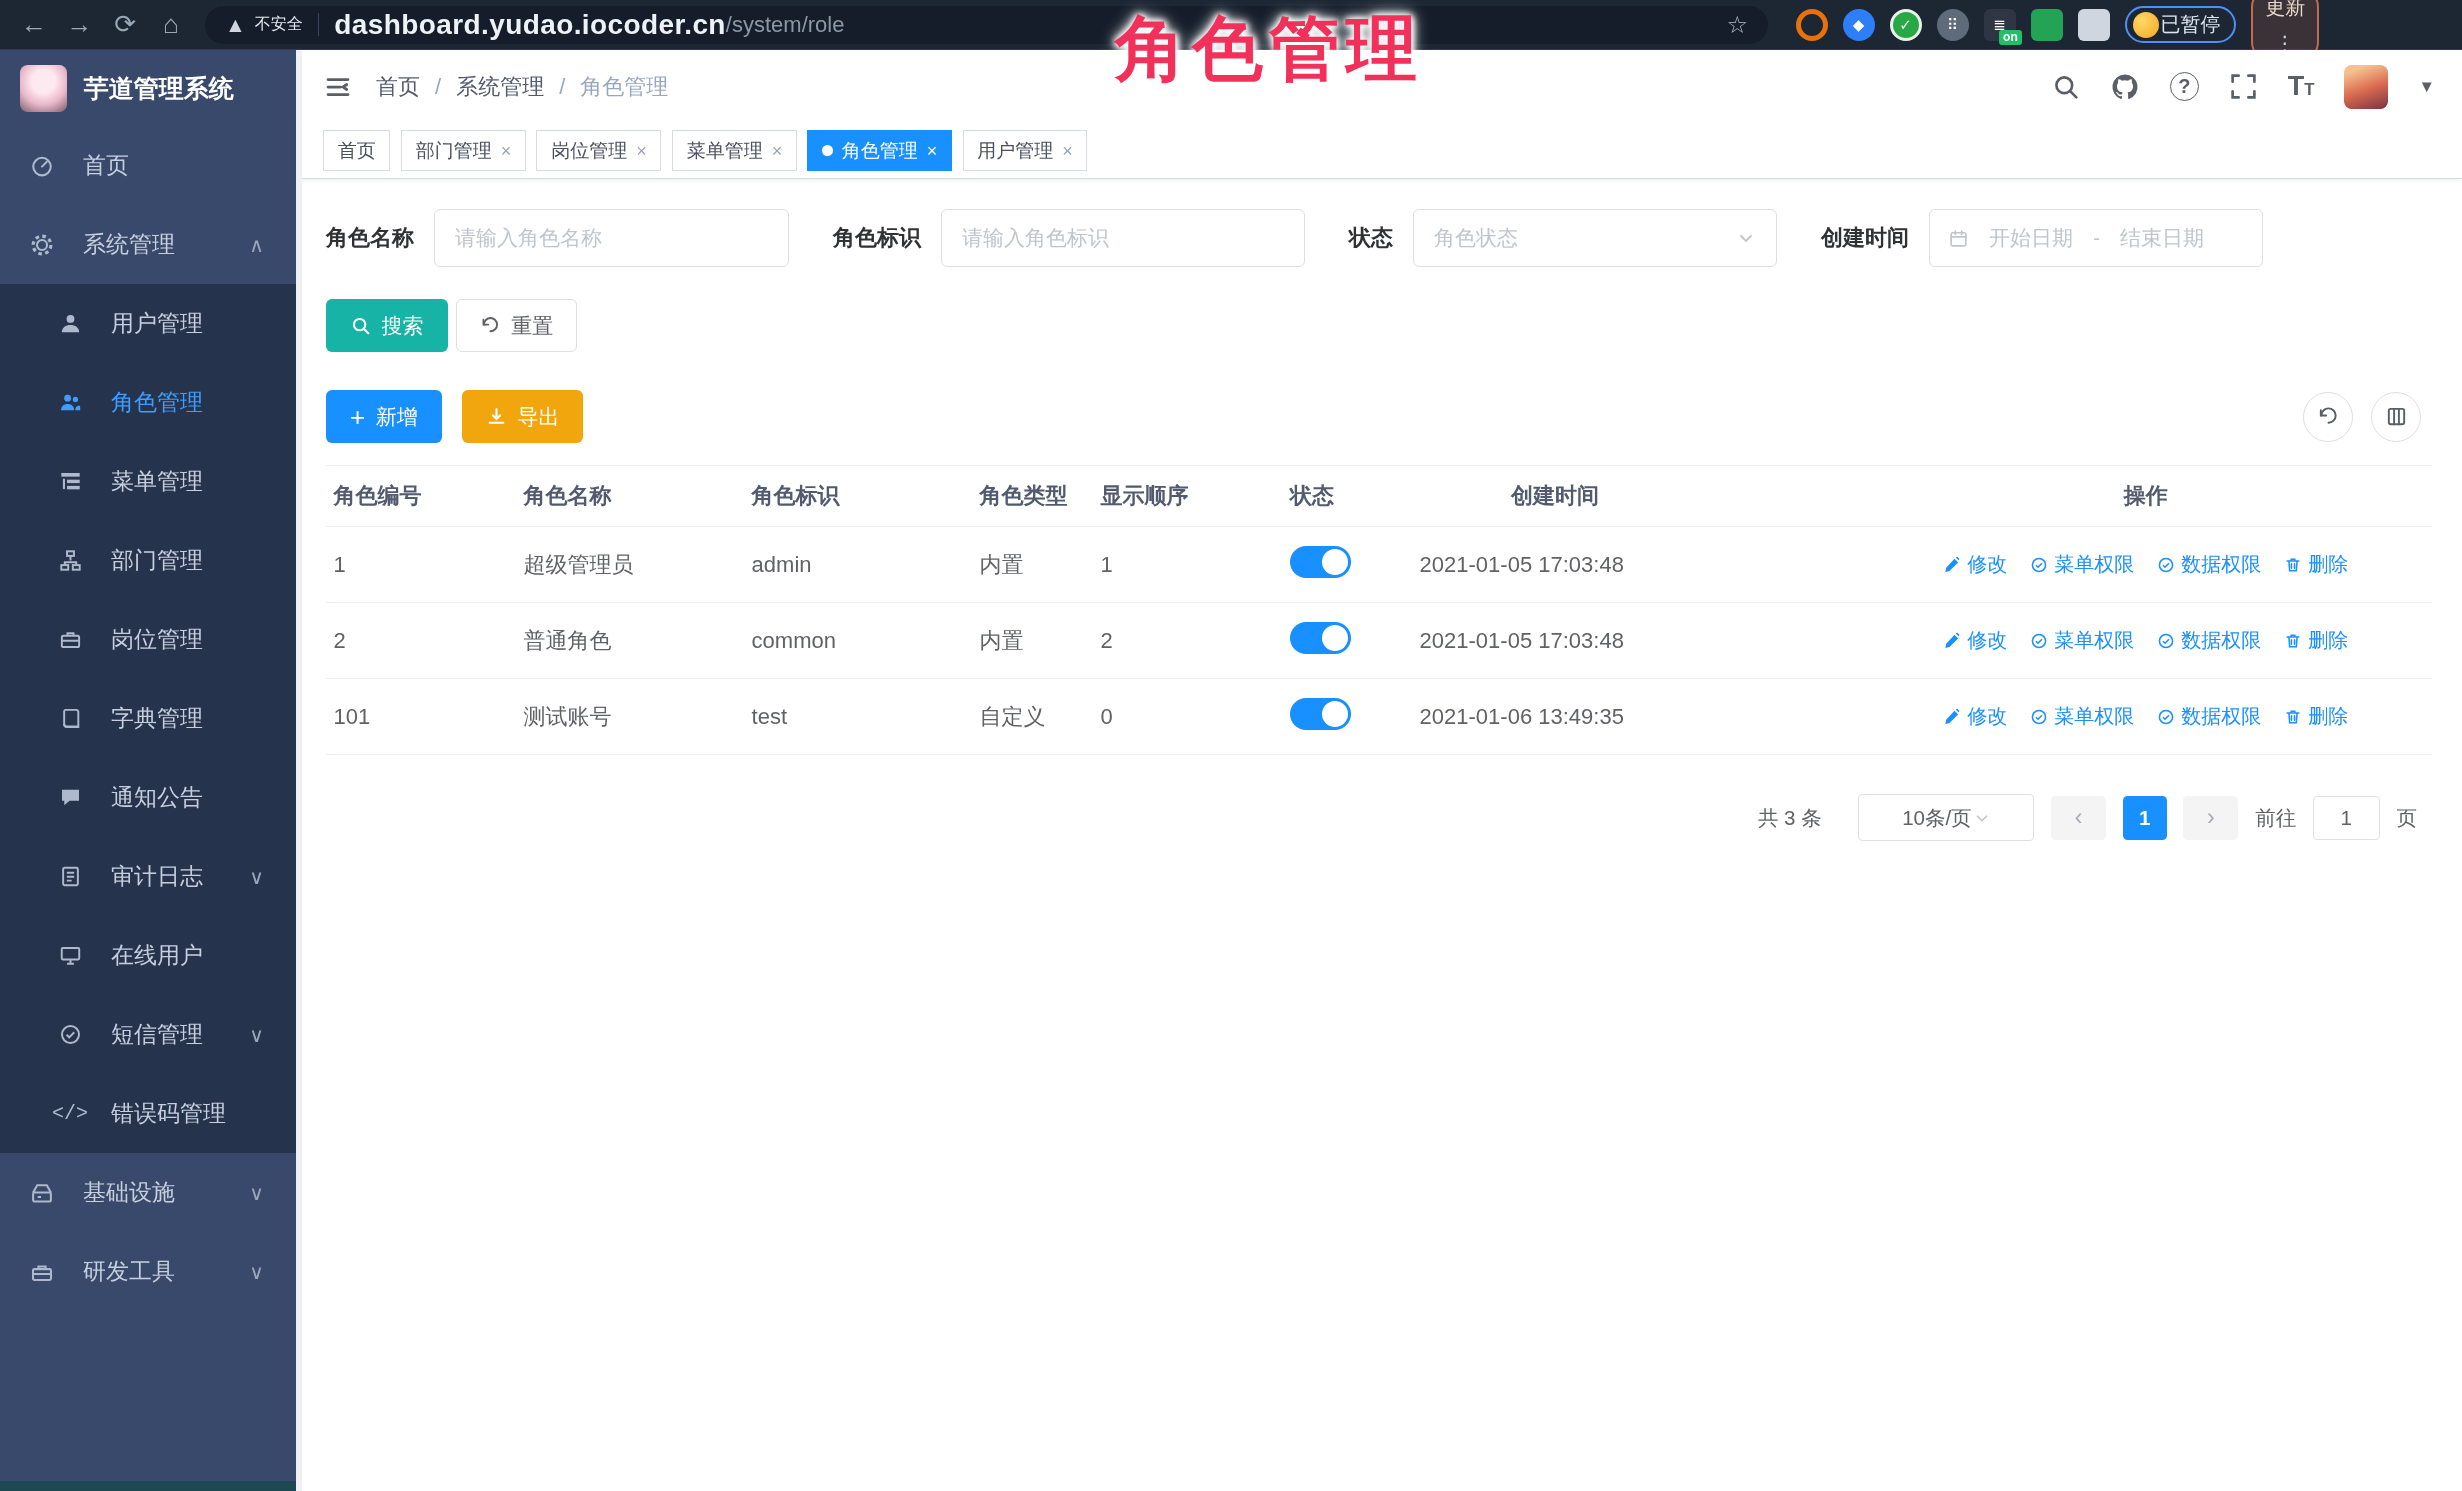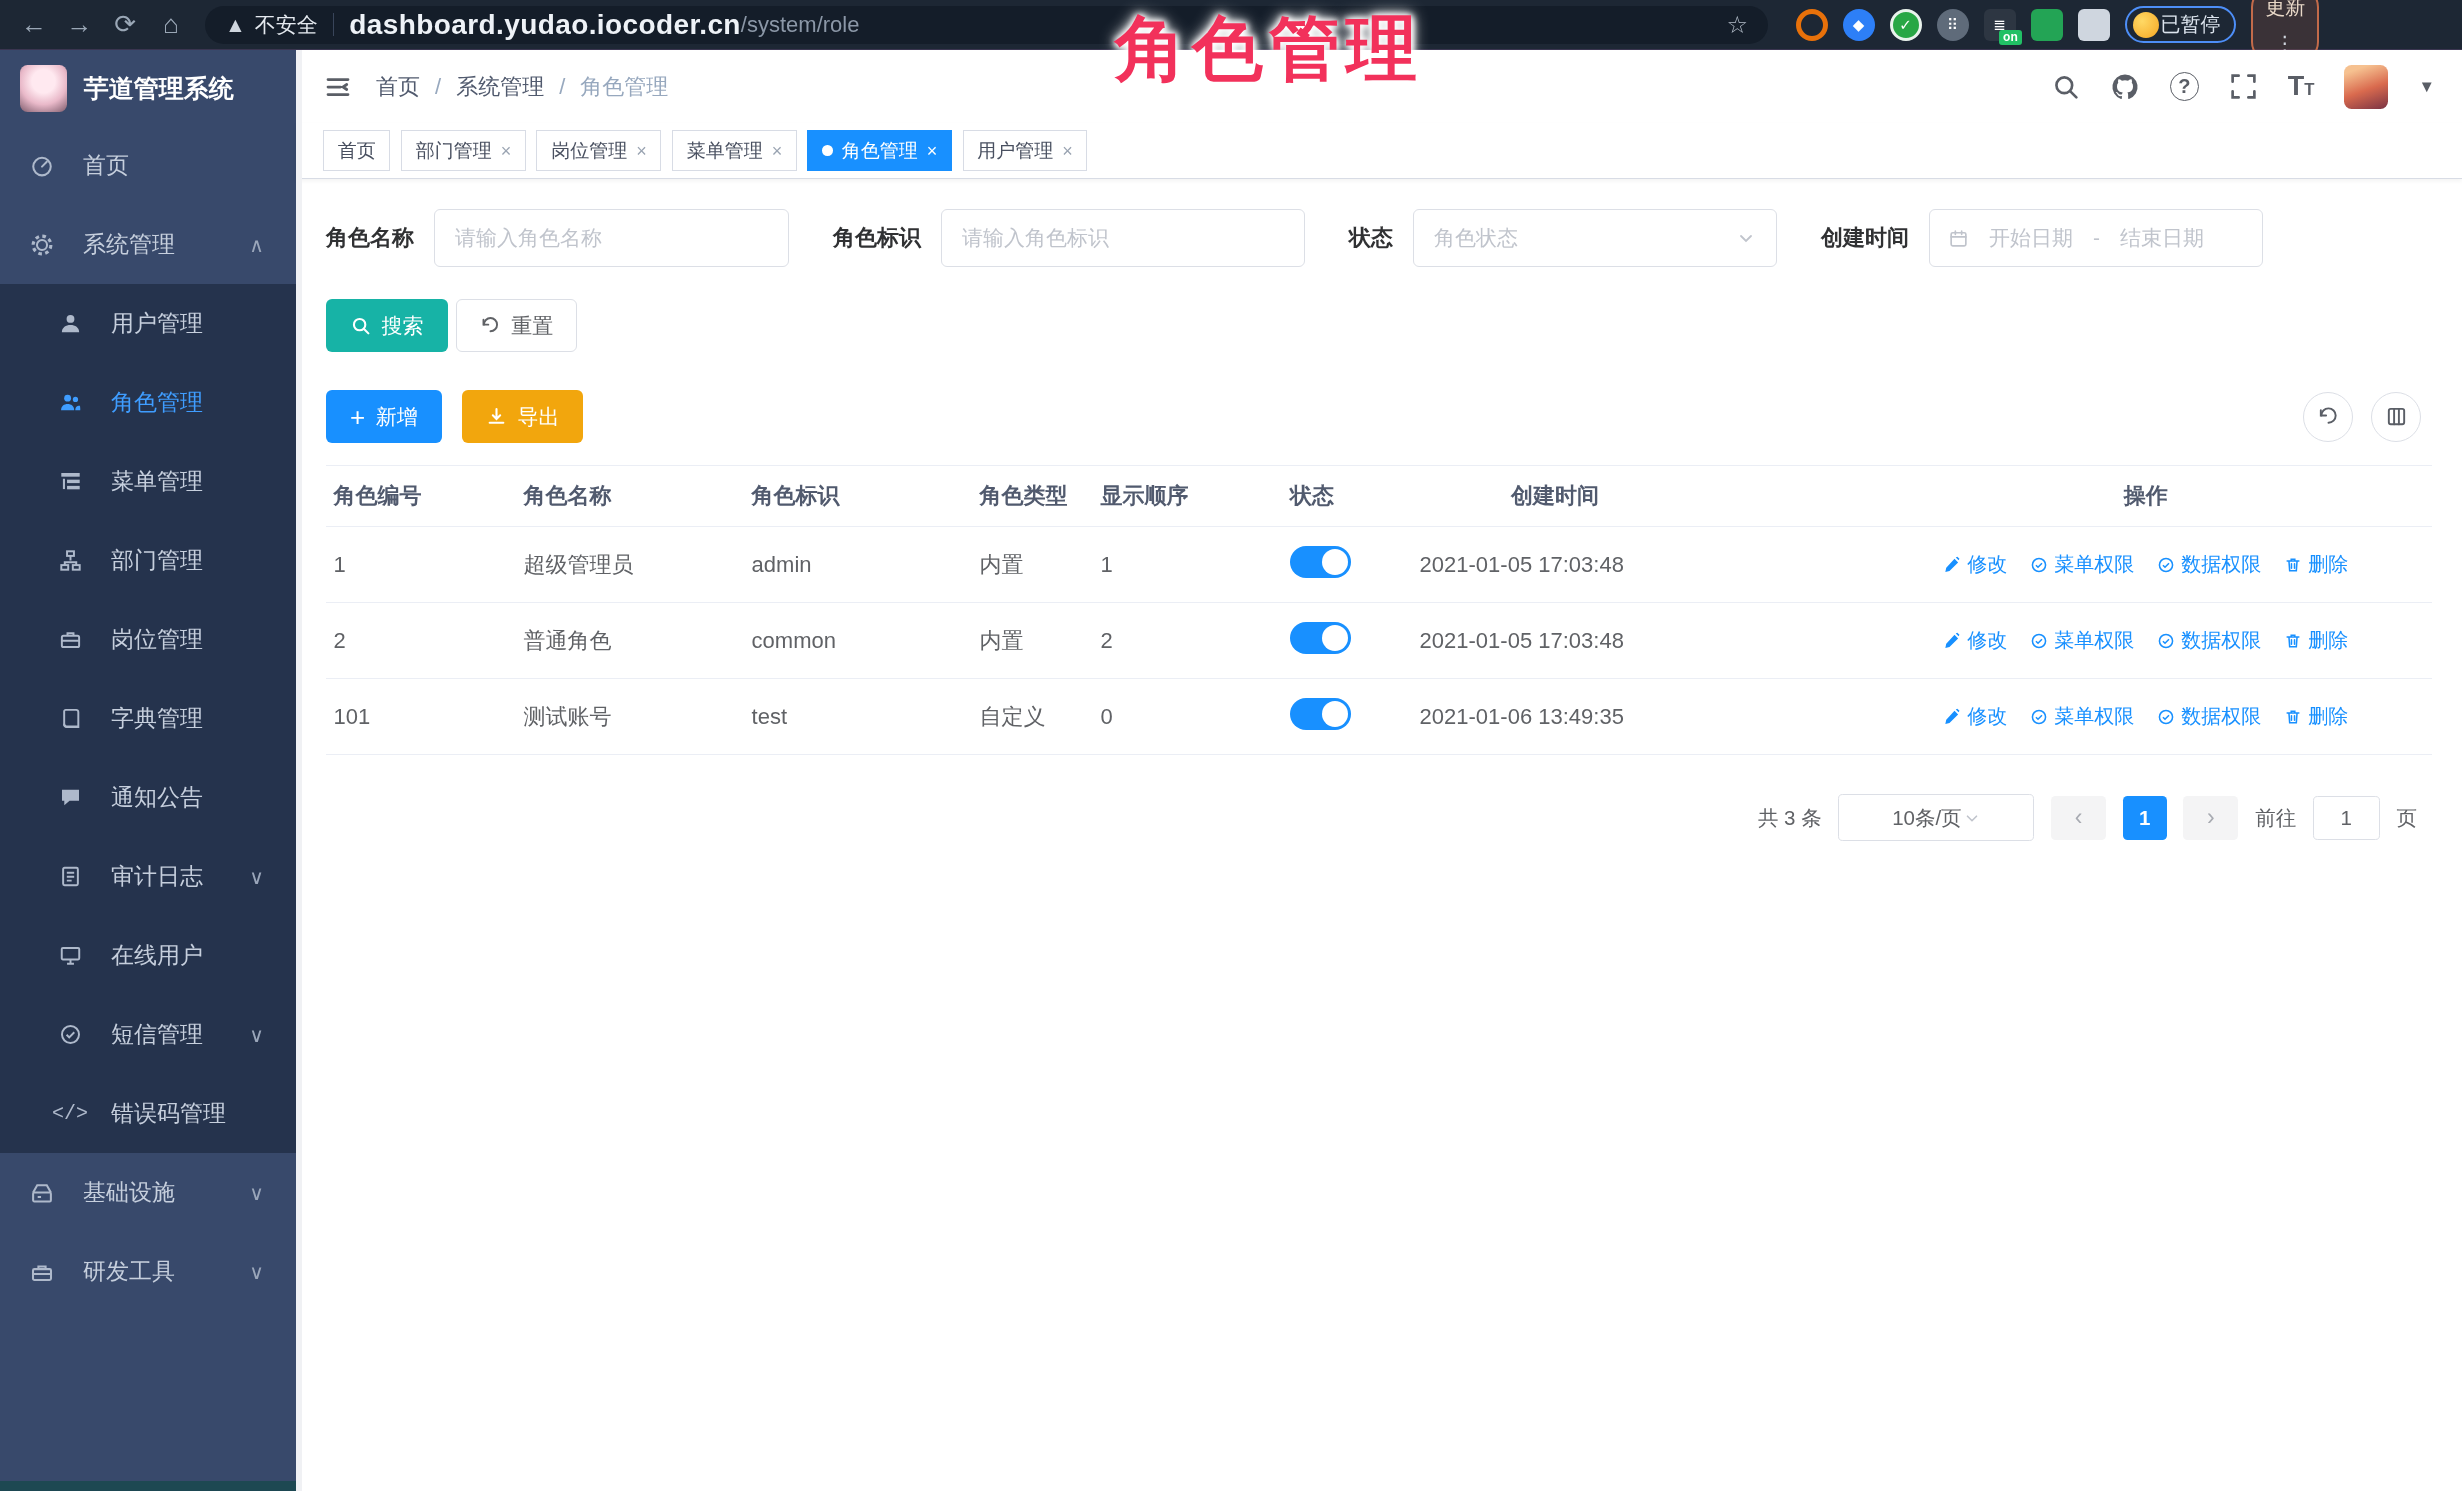--- a/index.html
+++ b/index.html
@@ -5,21 +5,21 @@
   * { margin:0; padding:0; box-sizing:border-box; }
   html,body { width:2462px; height:1492px; }
   body { position:relative; font-family:"Liberation Sans","DejaVu Sans",sans-serif; background:#fff; overflow:hidden; }
   svg { display:block; }
 
   
   .chrome { position:absolute; top:0; left:0; width:2462px; height:50px; background:#1d2734; display:flex; align-items:center; padding:0 15px; gap:7.6px; border-bottom:1.5px solid #3a3550; }
   .navic { width:38px; height:38px; display:flex; align-items:center; justify-content:center; color:#9aa7b6; font-size:26px; border-radius:50%; }
   .url-pill { height:38px; flex:0 0 1563px; background:#141d29; border-radius:20px; display:flex; align-items:center; padding:0 20px; margin-left:7.6px; color:#dfe6ee; }
   .warn { color:#cfd6de; font-size:21px; margin-right:9px; }
-  .sec-label { font-size:21px; color:#e4e9ef; }
+  .sec-label { font-size:16px; color:#e4e9ef; }
   .pill-div { width:1.5px; height:23px; background:#39455a; margin:0 15px; }
   .url-host { font-size:28px; color:#eef2f7; font-weight:700; letter-spacing:0.4px; }
   .url-path { font-size:22px; color:#8b97a7; }
   .star { margin-left:auto; color:#b3bdc9; font-size:24px; }
   .exts { display:flex; align-items:center; gap:15px; margin-left:20px; }
   .ext { width:32px; height:32px; border-radius:50%; display:flex; align-items:center; justify-content:center; font-size:15px; color:#fff; position:relative; }
   .ext.ring { border:5.3px solid #e8710a; background:transparent; }
   .ext.gem { background:#2d7ff7; }
   .ext.grn { background:#28a745; border:3.8px solid #e9f3ec; }
   .ext.grey { background:#5f6b7a; }
@@ -101,21 +101,21 @@
   .thead { font-weight:700; color:#515a6e; min-height:61px; }
   .thead .ct-h { padding-left:99px; }
   .ops-h { text-align:center; }
   .statcell { padding-left:15px !important; }
   .switch { width:61px; height:32px; border-radius:16px; background:#1890ff; position:relative; display:inline-block; cursor:pointer; }
   .switch::after { content:""; position:absolute; right:3px; top:3px; width:26px; height:26px; border-radius:50%; background:#fff; }
   .ops { display:flex; justify-content:center; gap:23px; }
   .oplink { display:inline-flex; align-items:center; gap:6px; color:#1890ff; font-size:20px; cursor:pointer; white-space:nowrap; }
 
   .pager { margin-top:39px; display:flex; justify-content:flex-end; align-items:center; gap:16.7px; font-size:20.5px; color:#606266; padding-right:15px; }
-  .psize { width:196px; height:47px; border:0.8px solid #dcdfe6; border-radius:4.6px; display:flex; align-items:center; justify-content:center; gap:1px; color:#606266; cursor:pointer; }
+  .psize { width:176px; height:47px; border:0.8px solid #dcdfe6; border-radius:4.6px; display:flex; align-items:center; justify-content:center; gap:1px; color:#606266; cursor:pointer;margin-left:20px; }
   .psize .chev { color:#c0c4cc; }
   .pbtn { width:55px; height:44px; background:#f4f4f5; border-radius:4.6px; display:flex; align-items:center; justify-content:center; color:#a8abb2; font-size:23px; cursor:pointer; }
   .pcur { width:44px; height:44px; background:#1890ff; border-radius:4.6px; color:#fff; display:flex; align-items:center; justify-content:center; font-weight:700; cursor:pointer; }
   .goto-input { width:67px; height:44px; border:0.8px solid #dcdfe6; border-radius:4.6px; text-align:center; font-size:20.5px; color:#606266; font-family:inherit; outline:none; }
 </style>
 </head>
 <body>
 
 <div class="chrome">
   <span class="navic">←</span>

